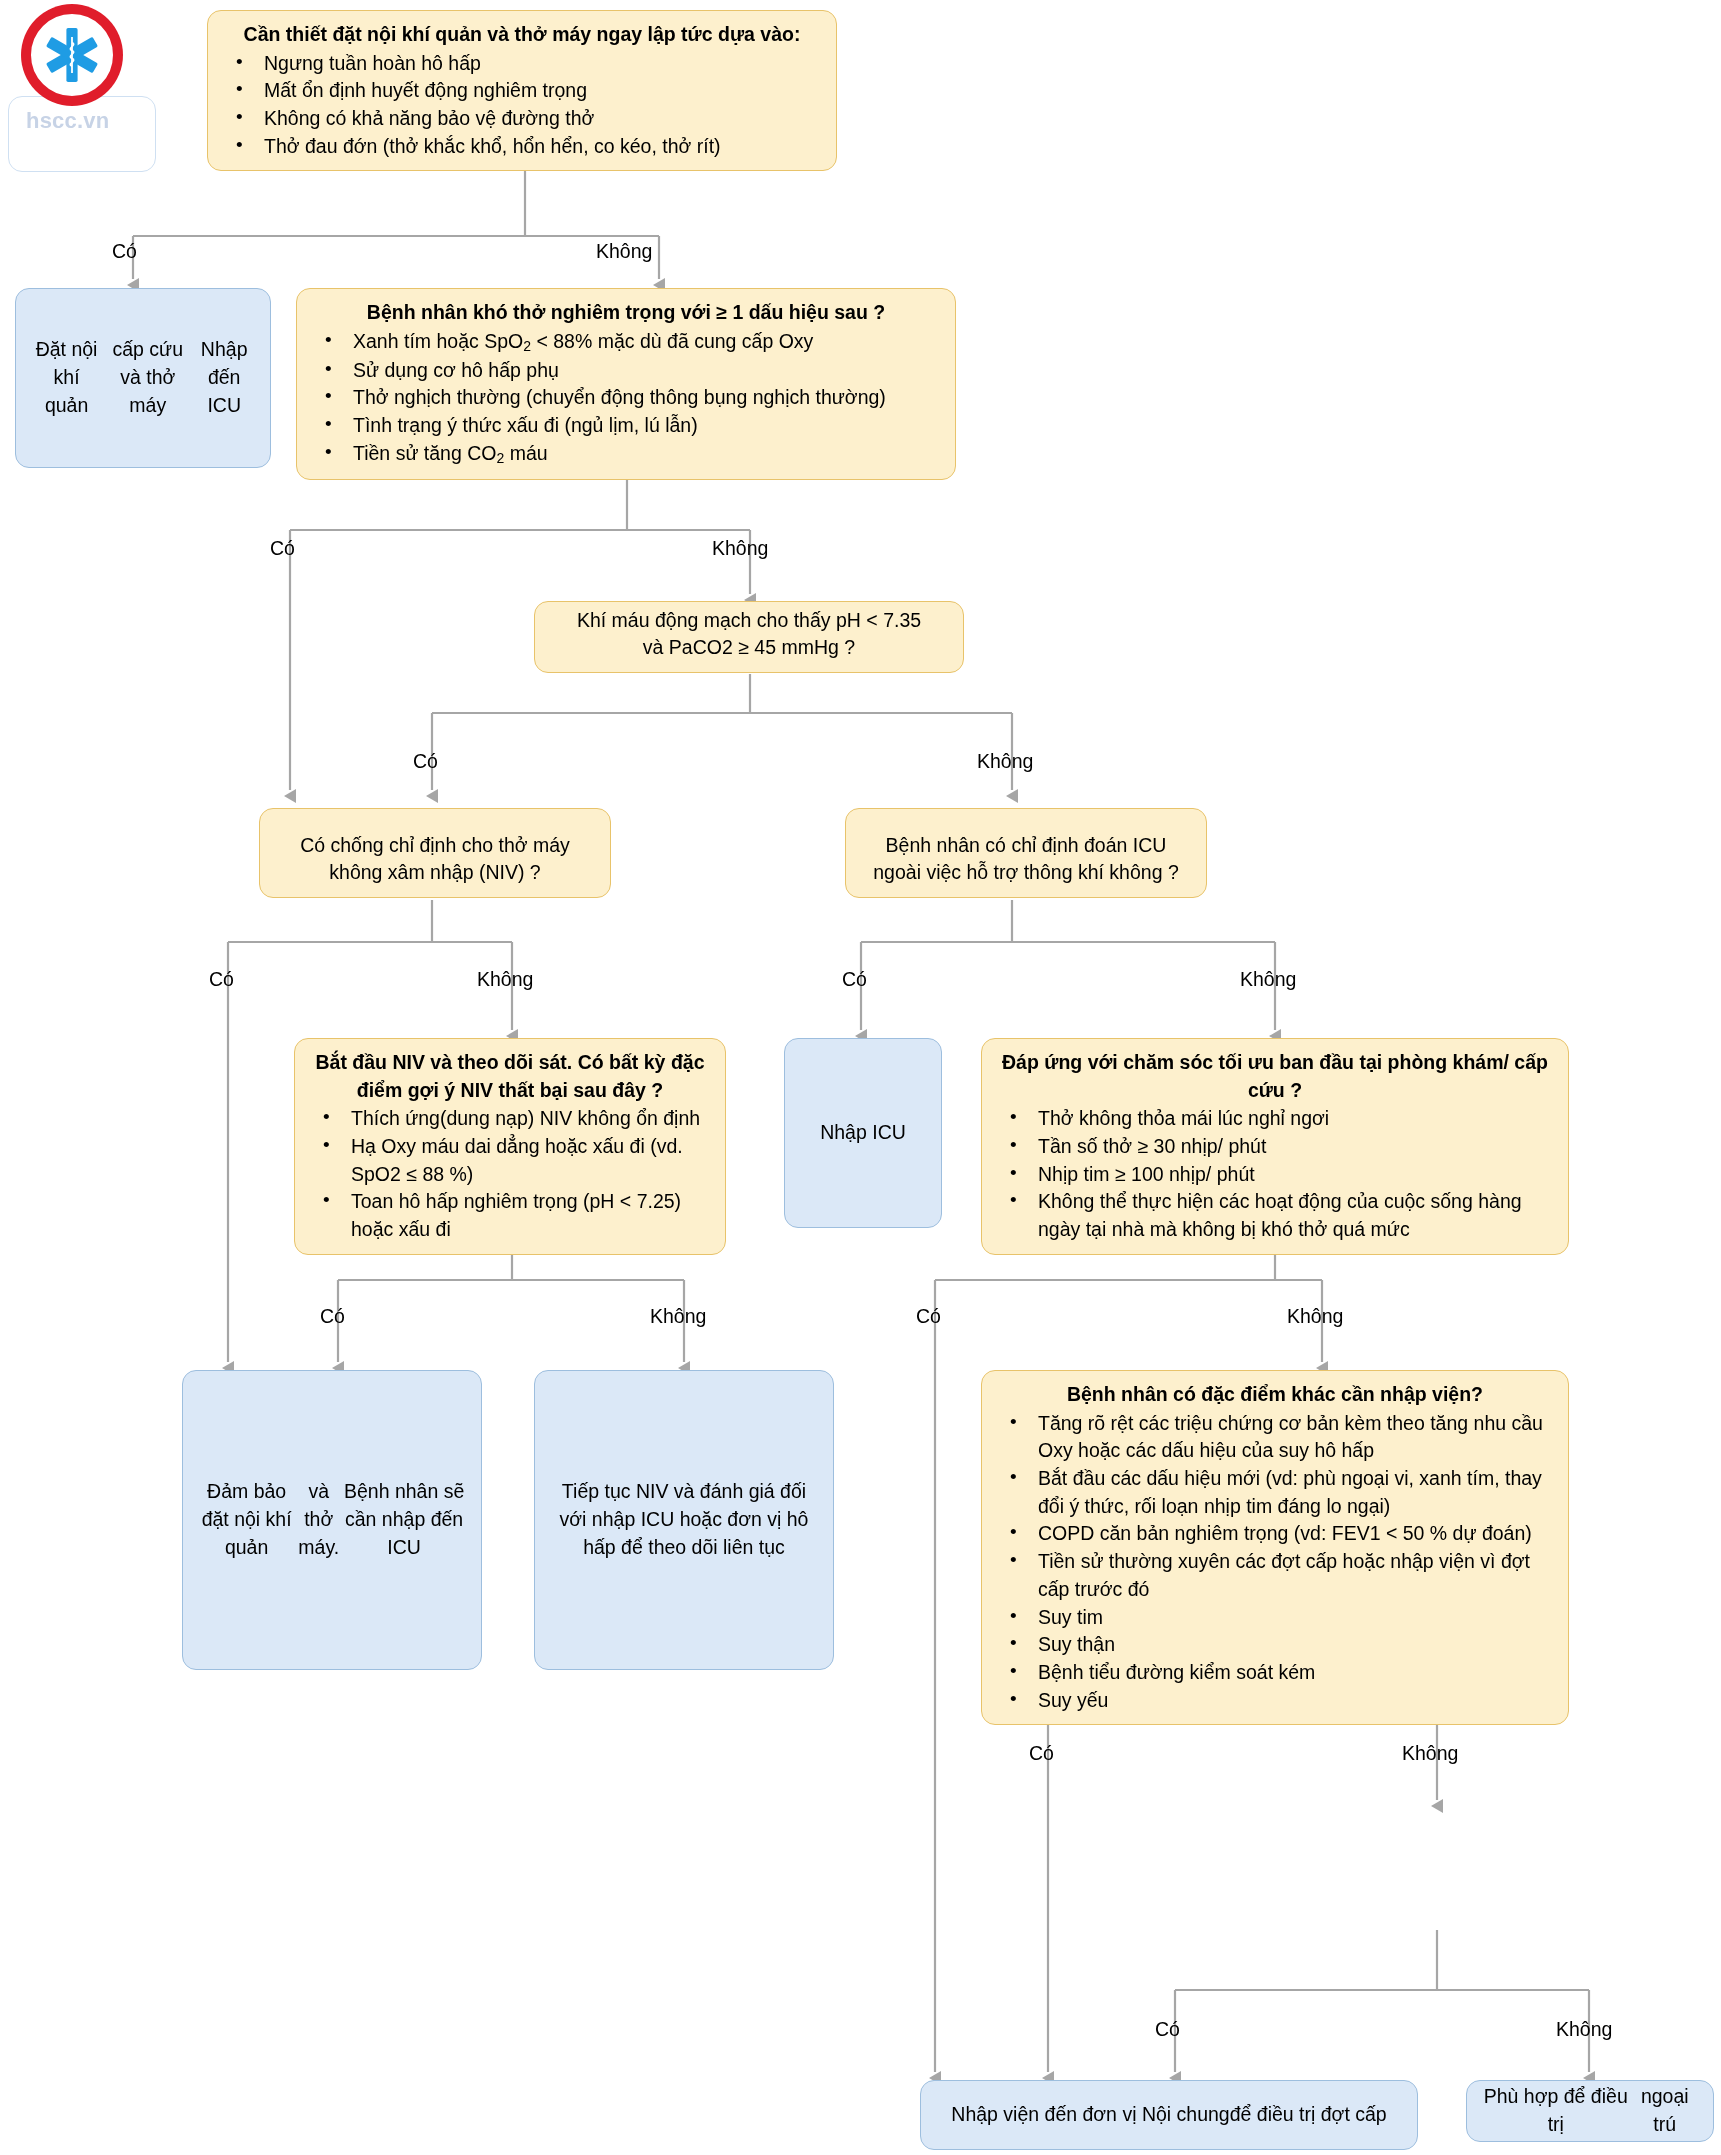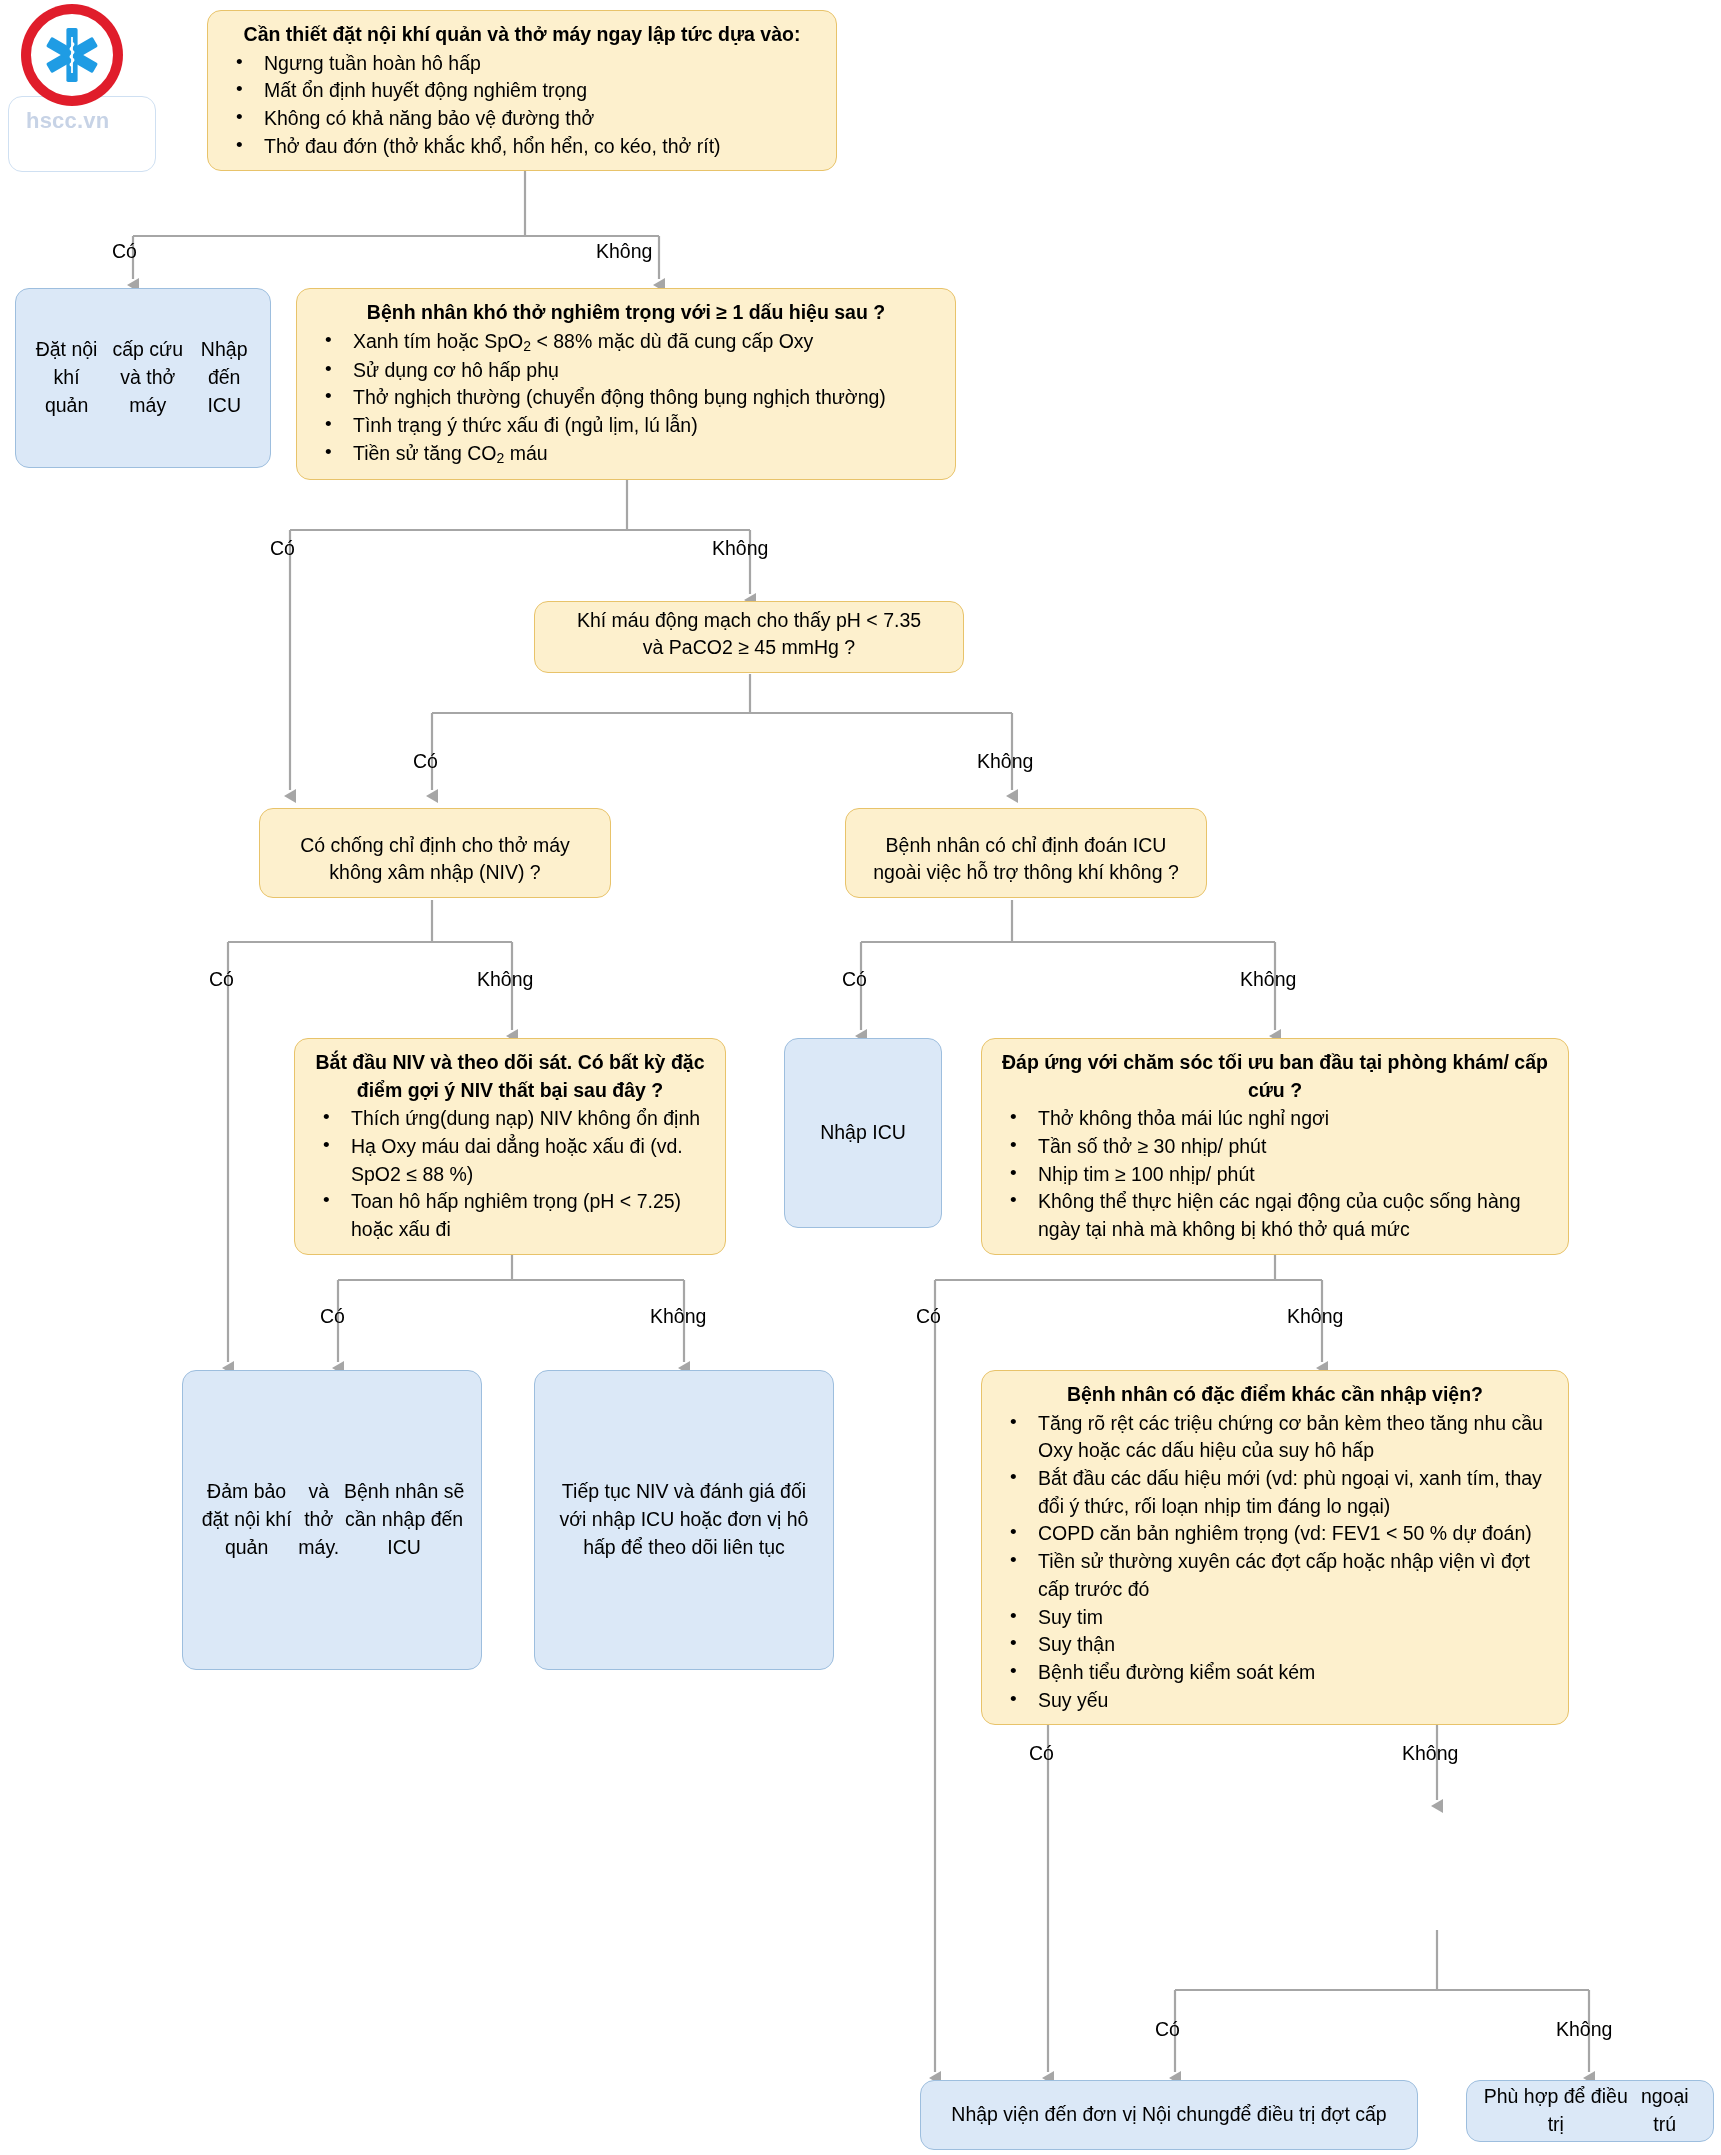--- a/index.html
+++ b/index.html
@@ -260,21 +260,21 @@
   <div class="node blue" style="left:784px; top:1038px; width:158px; height:190px;">
     <div>Nhập ICU</div>
   </div>
 
   <div class="node" style="left:981px; top:1038px; width:588px;">
     <span class="title">Đáp ứng với chăm sóc tối ưu ban đầu tại phòng khám/ cấp cứu ?</span>
     <ul class="bul">
       <li>Thở không thỏa mái lúc nghỉ ngơi</li>
       <li>Tần số thở ≥ 30 nhịp/ phút</li>
       <li>Nhịp tim ≥ 100 nhịp/ phút</li>
-      <li>Không thể thực hiện các ngại động của cuộc sống hàng ngày tại nhà mà không bị khó thở quá mức</li>
+      <li>Không thể thực hiện các hoạt động của cuộc sống hàng ngày tại nhà mà không bị khó thở quá mức</li>
     </ul>
   </div>
 
   <div class="elabel" style="left:320px; top:1305px;">Có</div>
   <div class="elabel" style="left:650px; top:1305px;">Không</div>
   <div class="elabel" style="left:916px; top:1305px;">Có</div>
   <div class="elabel" style="left:1287px; top:1305px;">Không</div>
 
   <div class="node blue" style="left:182px; top:1370px; width:300px; height:300px;">
     <div>Đảm bảo đặt nội khí quản</div>

